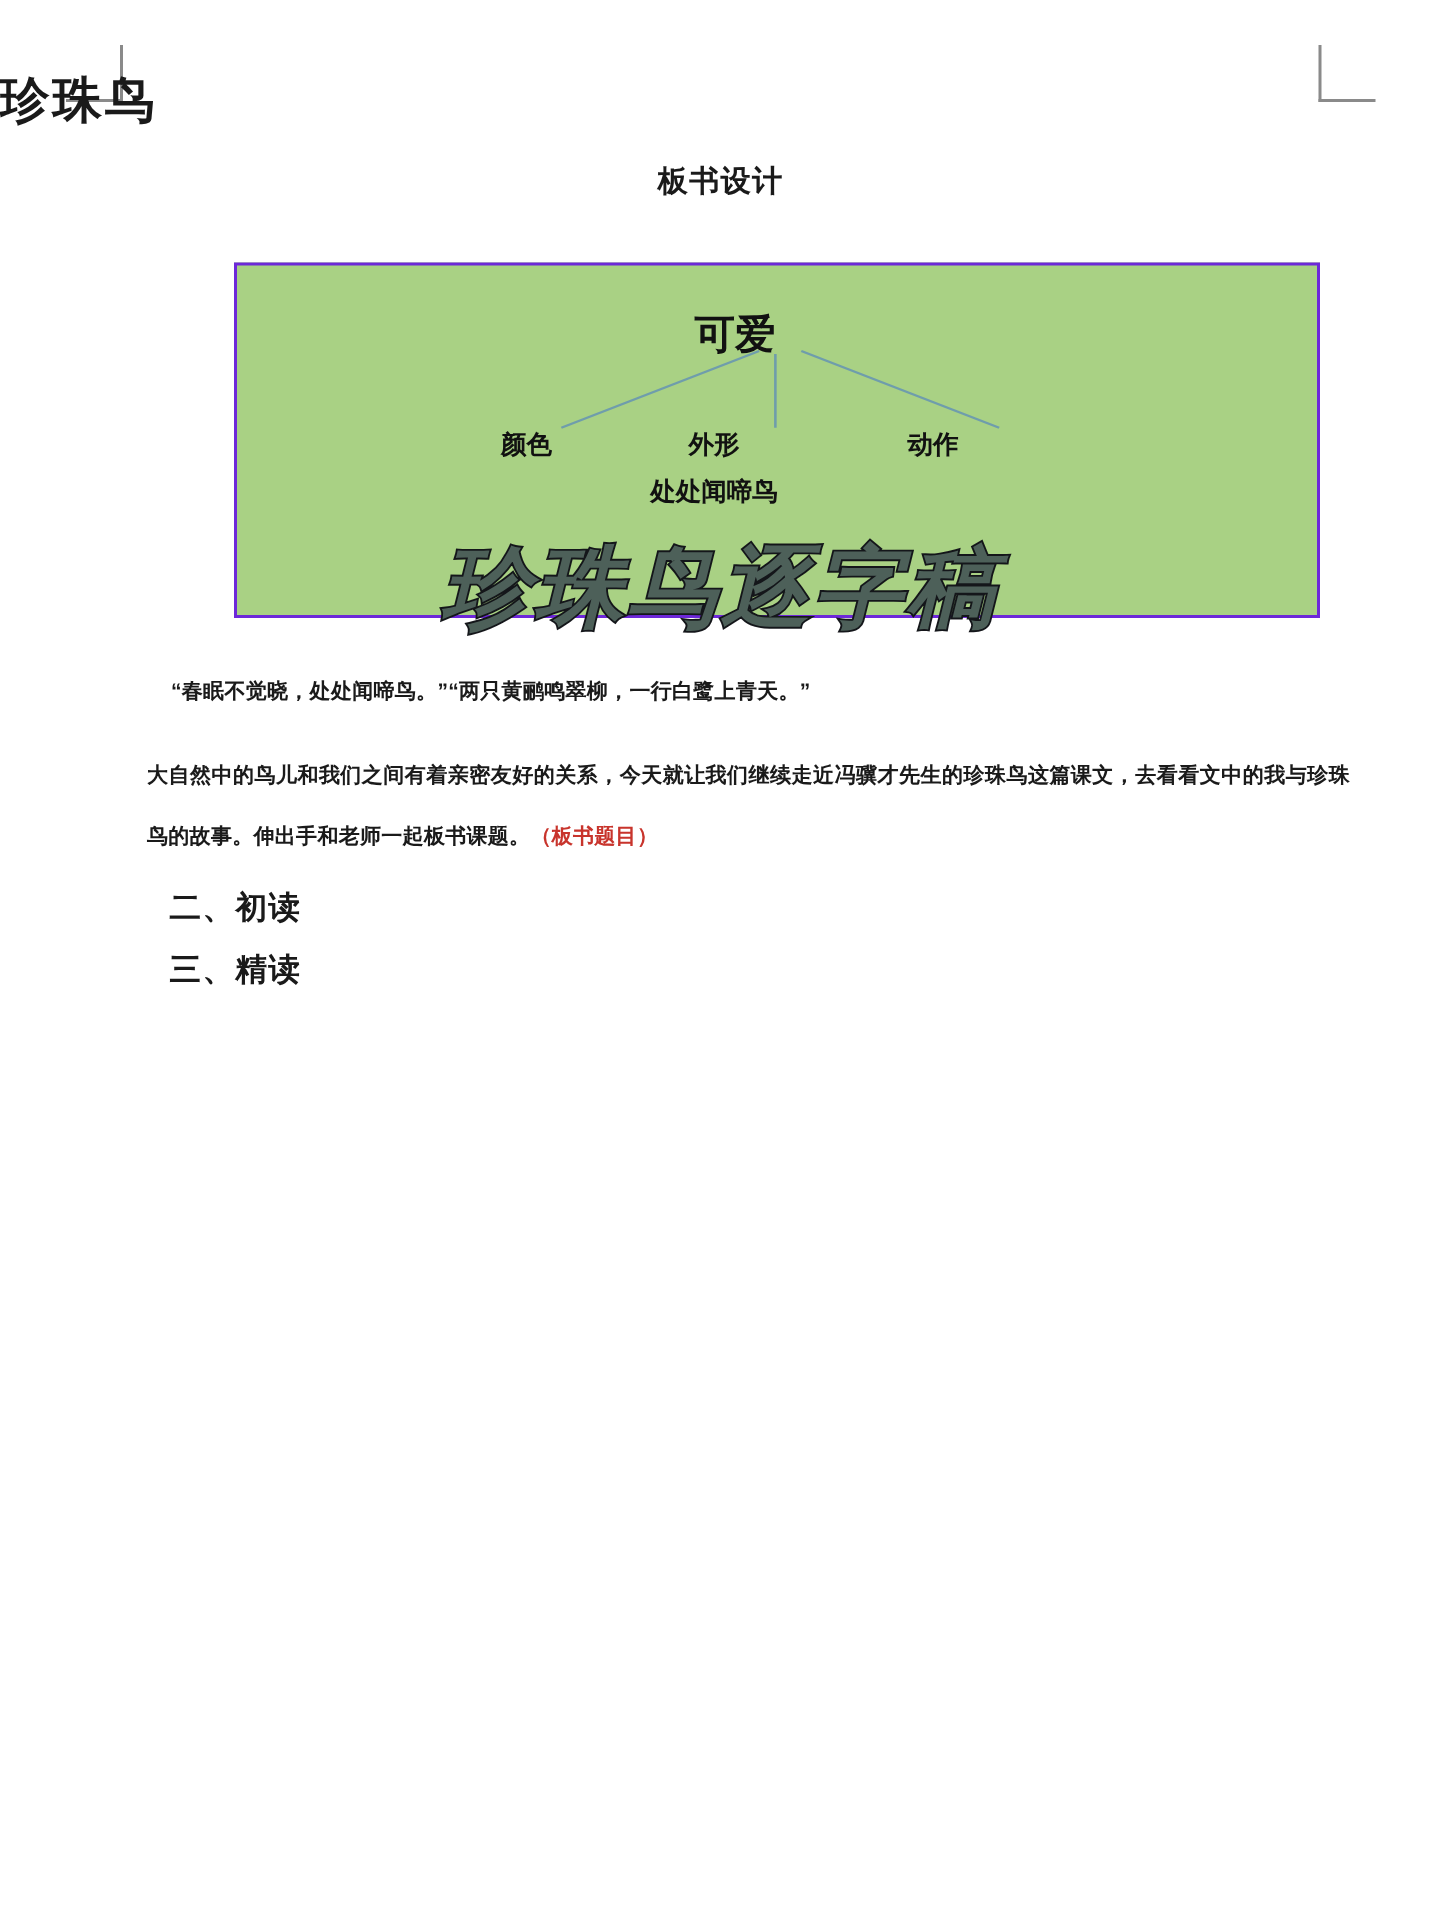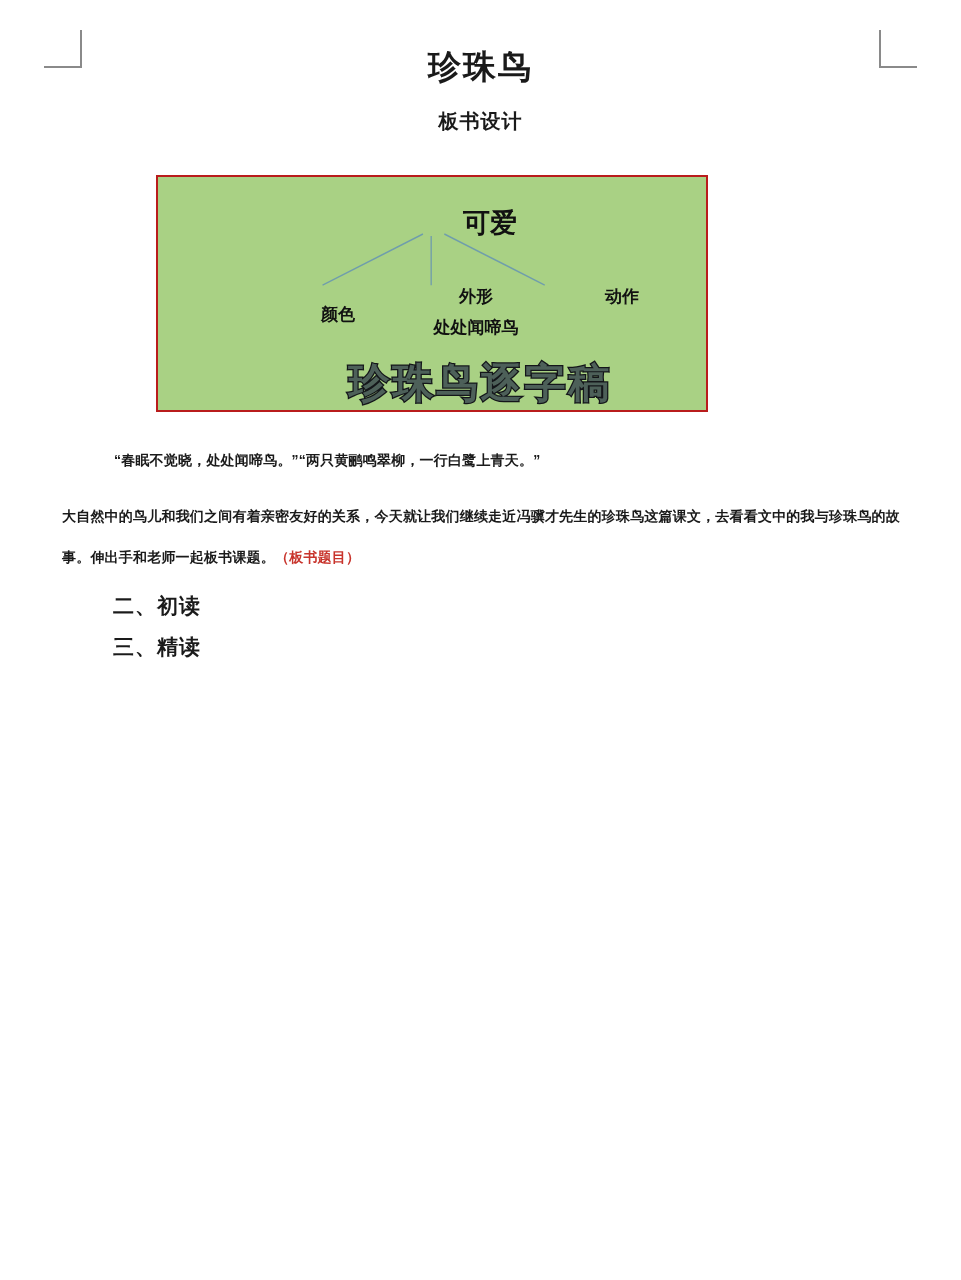--- a/index.html
+++ b/index.html
@@ -40,21 +40,21 @@
     left: 0; top: 0;
     width: 961px;
     height: 1280px;
   }
 
   
   .doc-title {
     position: absolute;
     left: 0; top: 49px;
     width: 961px;
-    text-align: center;
+    text-align: left;
     font-size: 33px;
     font-weight: bold;
     color: #1a1a1a;
     letter-spacing: 2px;
     line-height: 1.1;
   }
   .doc-subtitle {
     position: absolute;
     left: 0; top: 110px;
     width: 961px;
@@ -64,24 +64,24 @@
     color: #1a1a1a;
     letter-spacing: 1px;
     line-height: 1.1;
   }
 
   
   .diagram-box {
     position: absolute;
     left: 156px;
     top: 175px;
-    width: 552px;
+    width: 724px;
     height: 237px;
     background: #a9d184;
-    border: 2px solid #b91c1c;
+    border: 2px solid #6d28d9;
   }
   .diagram-svg {
     position: absolute;
     left: 0; top: 0;
     width: 100%;
     height: 100%;
   }
   .node {
     position: absolute;
     color: #111111;
@@ -102,28 +102,29 @@
     top: 139px;
   }
 
   
   .watermark {
     position: absolute;
     left: 0;
     top: 362px;
     width: 961px;
     text-align: center;
-    font-size: 41px;
+    font-size: 59px;
     font-weight: bold;
     letter-spacing: 3px;
     color: #4d6059;
     -webkit-text-stroke: 2.5px #14161a;
     paint-order: stroke fill;
     line-height: 1.05;
     z-index: 5;
+    font-style: italic;
   }
 
   
   .body-area {
     position: absolute;
     left: 62px;
     top: 440px;
     width: 838px;
   }
   .sec-heading {
@@ -139,21 +140,21 @@
     font-size: 14px;
     font-weight: bold;
     color: #1a1a1a;
     line-height: 41.5px;
     text-indent: 52px;
     margin: 0 0 14px 0;
     text-align: justify;
     text-justify: inter-ideograph;
     letter-spacing: 0.2px;
   }
-  .para.no-indent { text-indent: 0; }
+  .para.no-indent { text-indent: 0; margin-left: 36px; }
   .hl { color: #c8342c; }
 
   .sec-block { margin-bottom: 2px; }
   .sec-block:last-child .para { margin-bottom: 0; }
 </style>
 </head>
 <body>
 
 <div class="page">
 
@@ -163,21 +164,21 @@
   <div class="doc-title">珍珠鸟</div>
   <div class="doc-subtitle">板书设计</div>
 
   <div class="diagram-box">
     <svg class="diagram-svg" viewBox="0 0 666 237" preserveAspectRatio="none">
       <line x1="322" y1="58" x2="200" y2="110" stroke="#6f9dac" stroke-width="1.6"></line>
       <line x1="332" y1="60" x2="332" y2="110" stroke="#6f9dac" stroke-width="1.6"></line>
       <line x1="348" y1="58" x2="470" y2="110" stroke="#6f9dac" stroke-width="1.6"></line>
     </svg>
     <div class="node node-root" style="left:332px;">可爱</div>
-    <div class="node node-leaf" style="left:180px;margin-top:18px;">颜色</div>
+    <div class="node node-leaf" style="left:193px;">颜色</div>
     <div class="node node-leaf" style="left:318px;">外形</div>
     <div class="node node-leaf" style="left:464px;text-align:center;">动作</div>
     <div class="node node-sub" style="left:318px;">处处闻啼鸟</div>
   </div>
 
   <div class="watermark">珍珠鸟逐字稿</div>
 
   <div class="body-area">
     <div class="sec-block">
       <p class="para"><span>“春眠不觉晓，处处闻啼鸟。”“两只黄鹂鸣翠柳，一行白鹭上青天。”</span></p>

